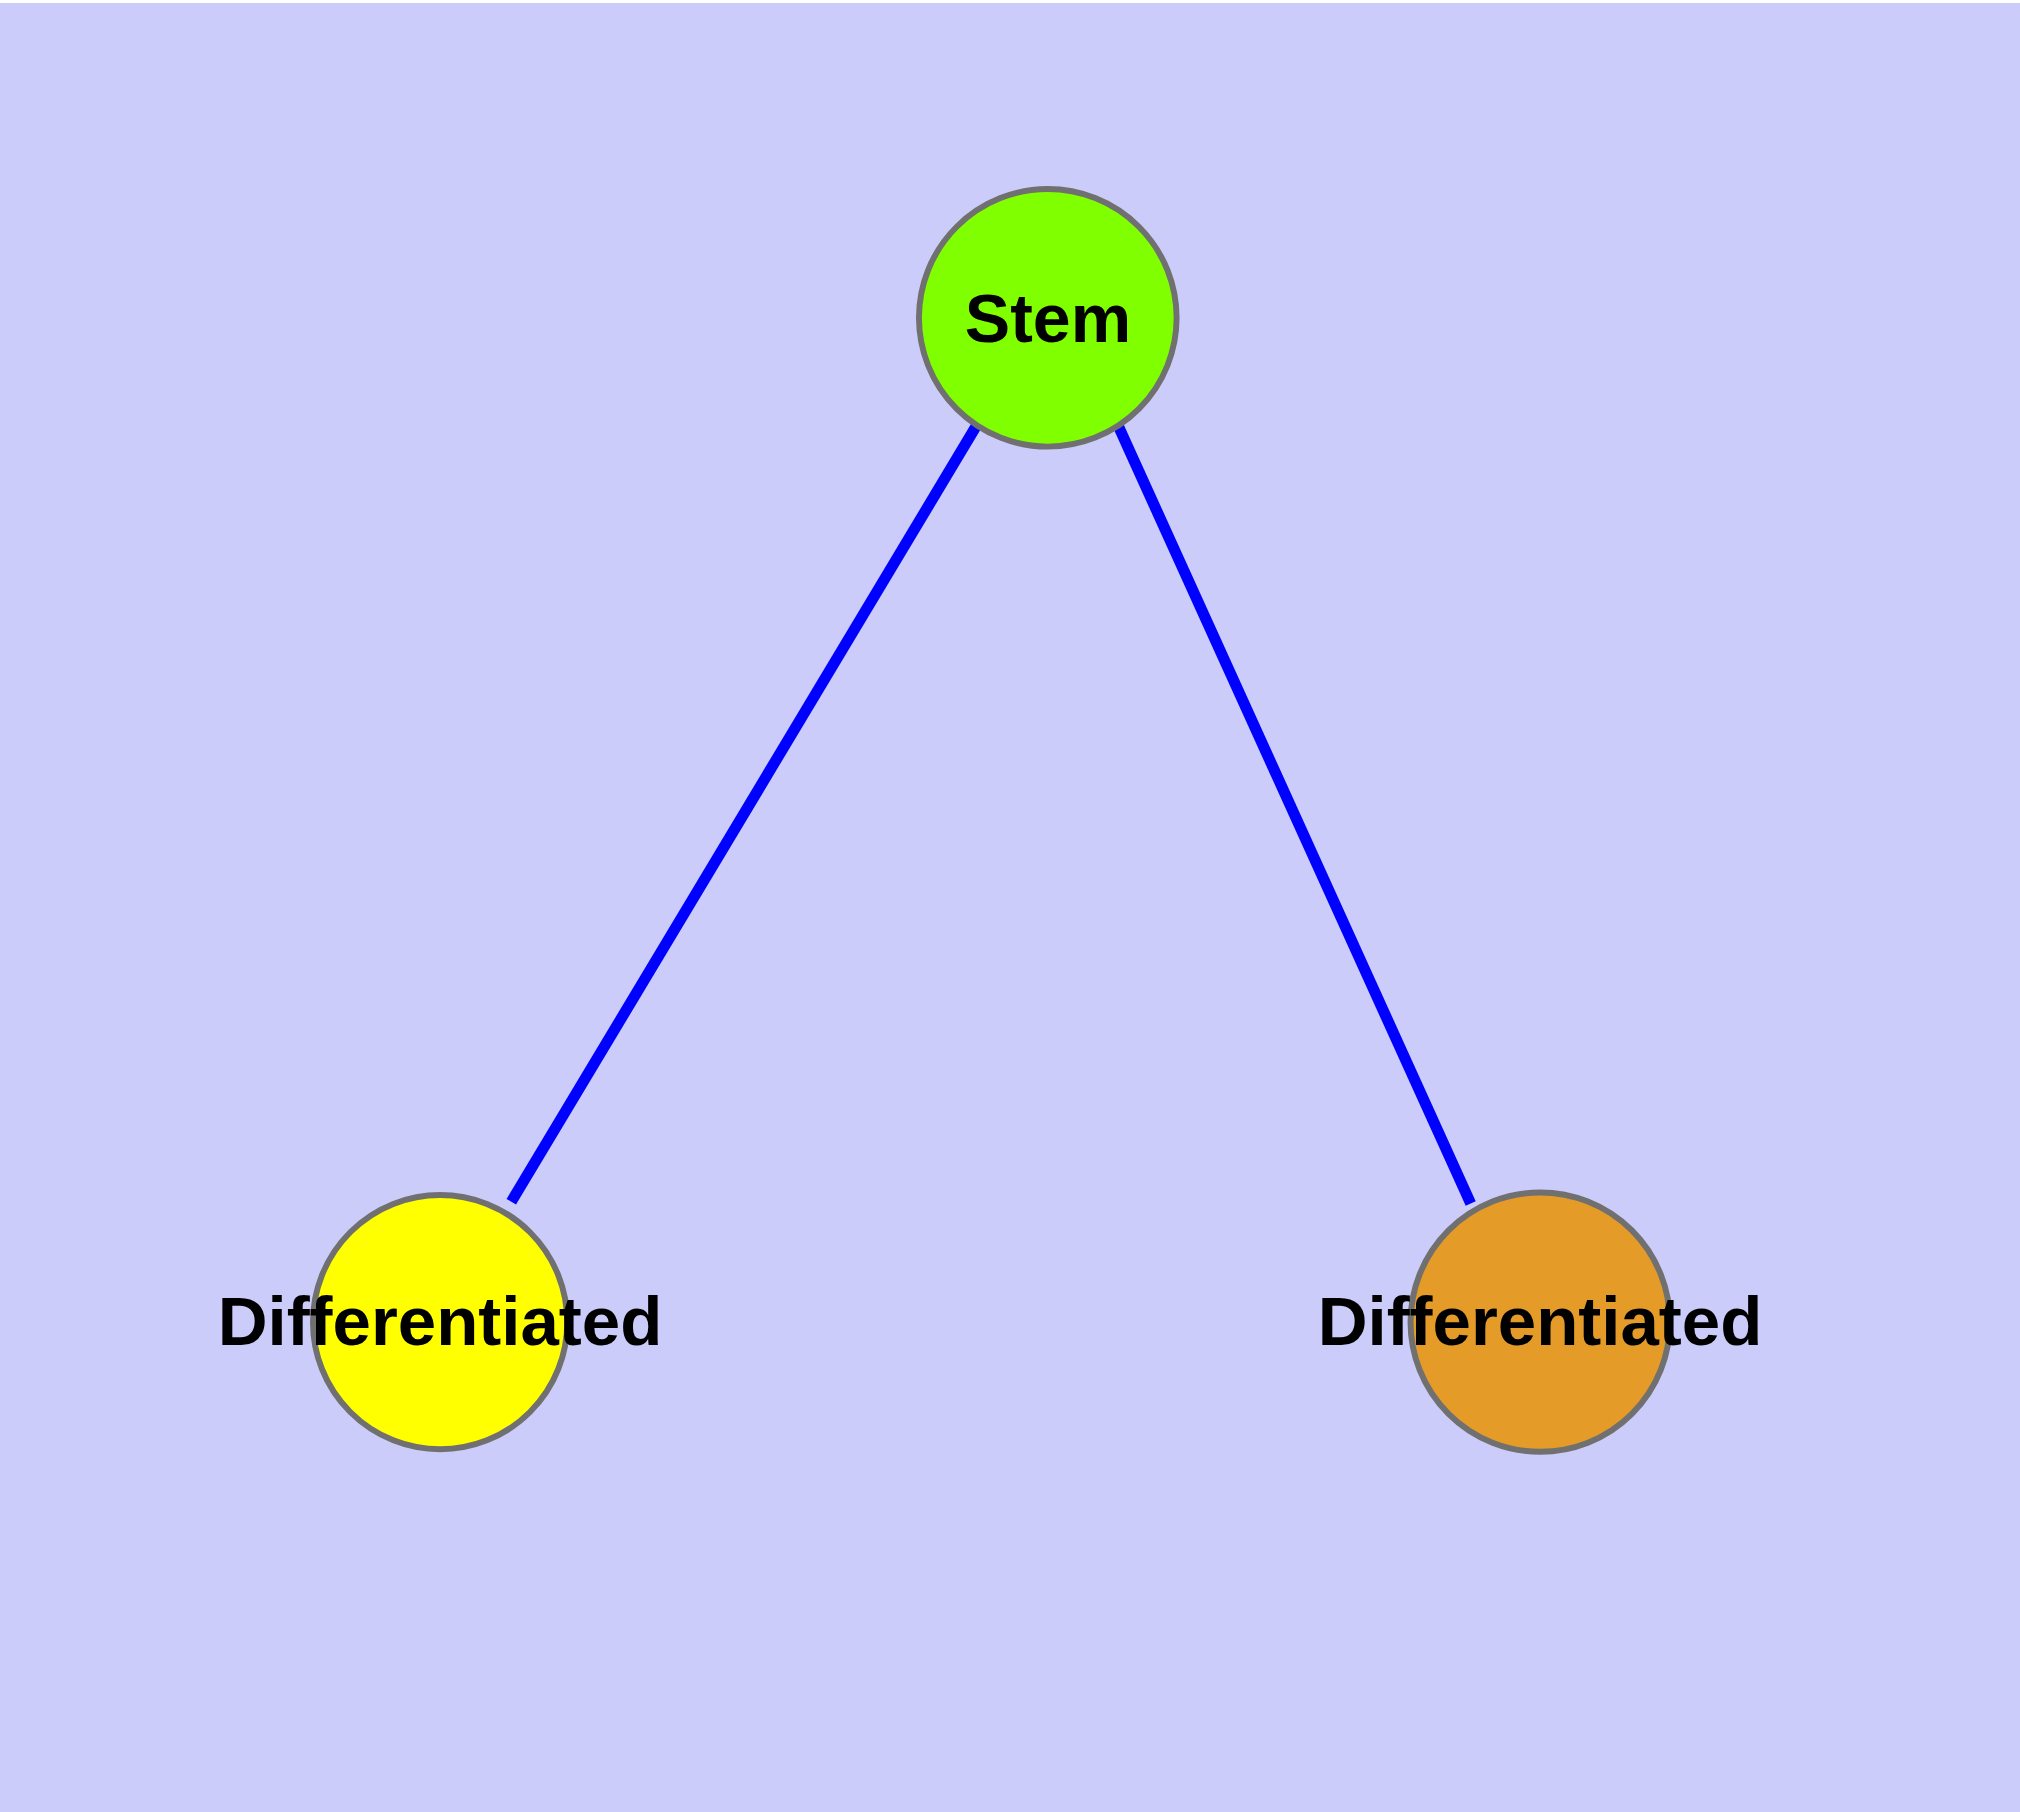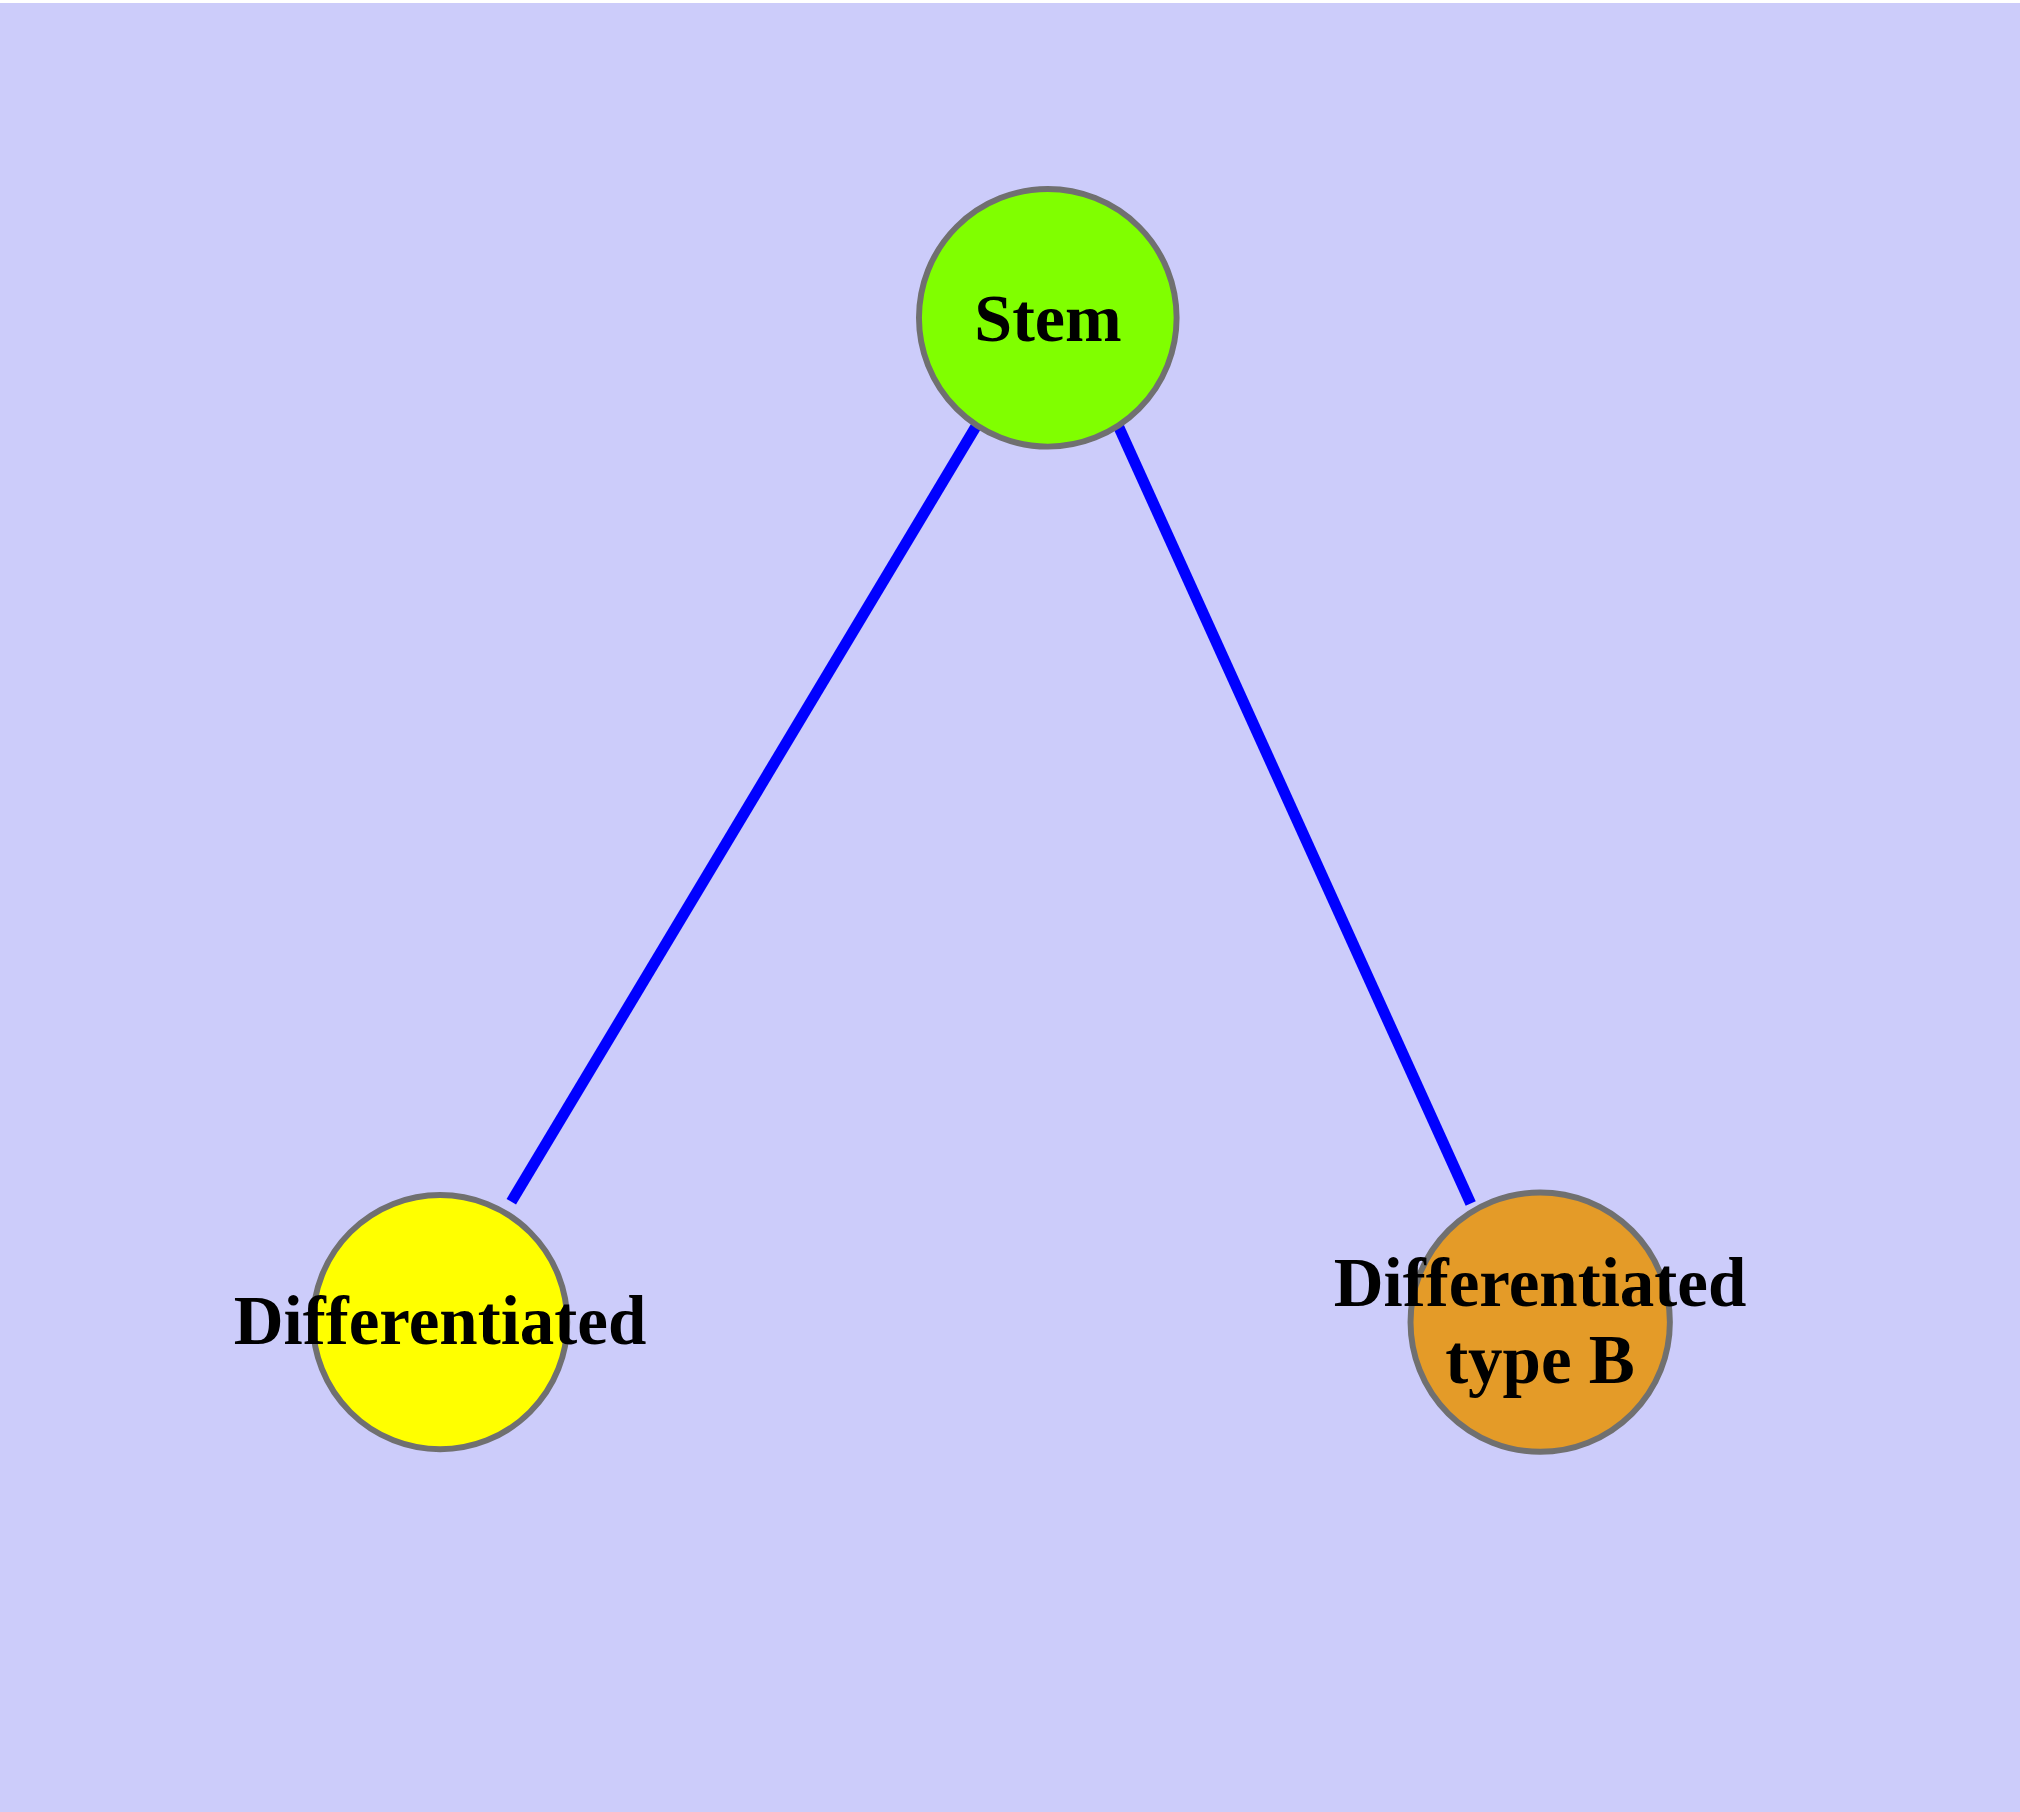--- a/index.html
+++ b/index.html
@@ -24,24 +24,24 @@
   #graph-svg {
     position: absolute;
     left: 0;
     top: 0;
     width: 2021px;
     height: 1812px;
     display: block;
   }
   .node-label {
     position: absolute;
-    text-align: center;
+    text-align: right;
     color: #000000;
     font-weight: bold;
-    font-family: Liberation Serif, serif;
+    font-family: Liberation Sans, sans-serif;
     white-space: nowrap;
     pointer-events: none;
     line-height: 1.12;
   }
   #label-stem {
     font-size: 68px;
     left: 1048px;
     top: 318px;
     transform: translate(-50%, -50%);
   }
@@ -89,18 +89,17 @@
   <div class="node-label" id="label-stem" style="left: 1048px; top: 318px; color: rgb(0, 0, 0);">
     <span class="label-line">Stem</span>
   </div>
 
   <div class="node-label" id="label-type-a" style="left: 440px; top: 1322px; color: rgb(0, 0, 0);">
     <span class="label-line">Differentiated</span>
   </div>
 
   <div class="node-label" id="label-type-b" style="left: 1540px; top: 1322px; color: rgb(0, 0, 0);">
     <span class="label-line">Differentiated</span>
-    <span class="label-line">type B</span>
   </div>
 
   <div class="top-strip"></div>
 </div>
 
 
 </body></html>

